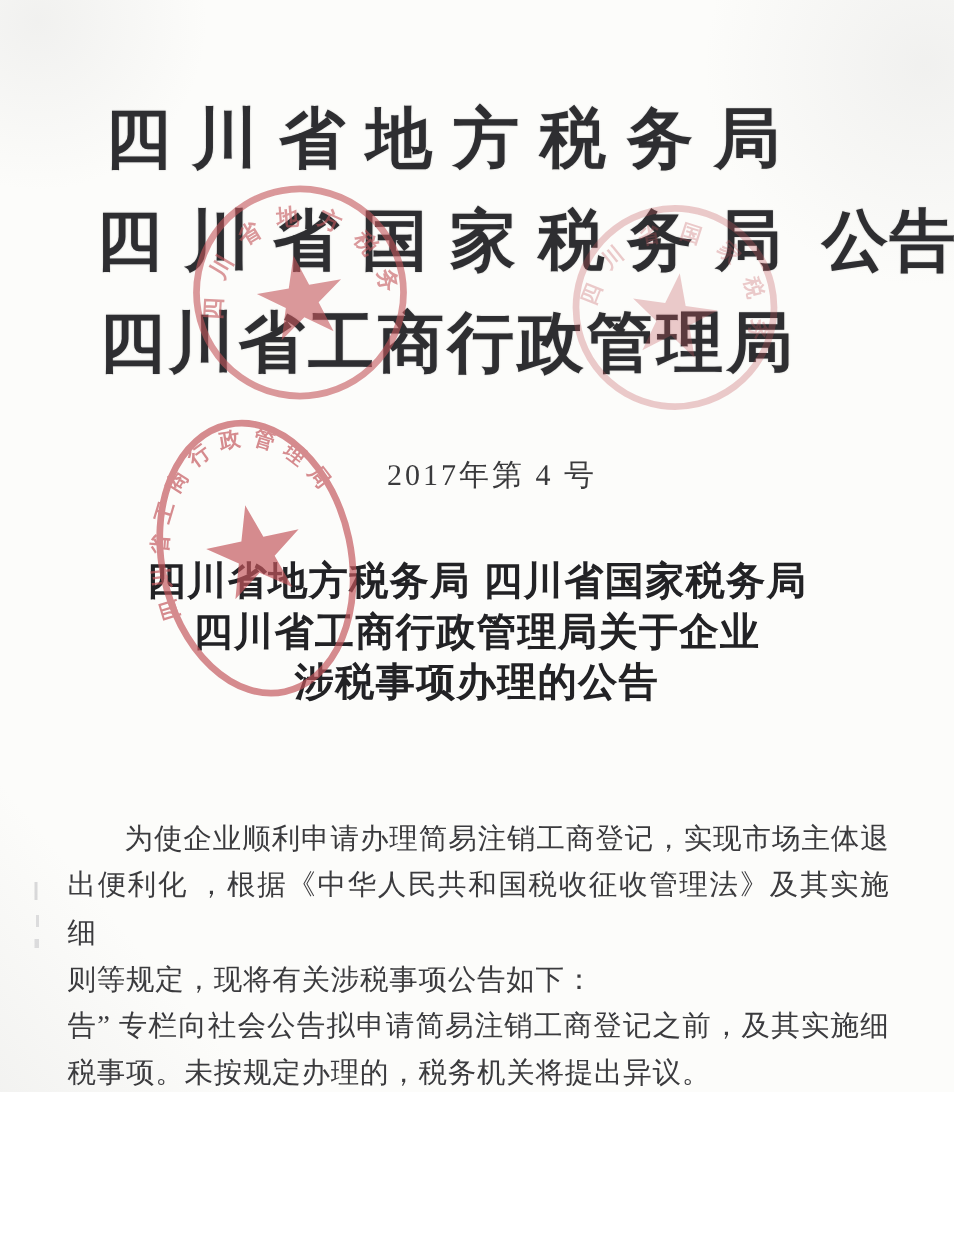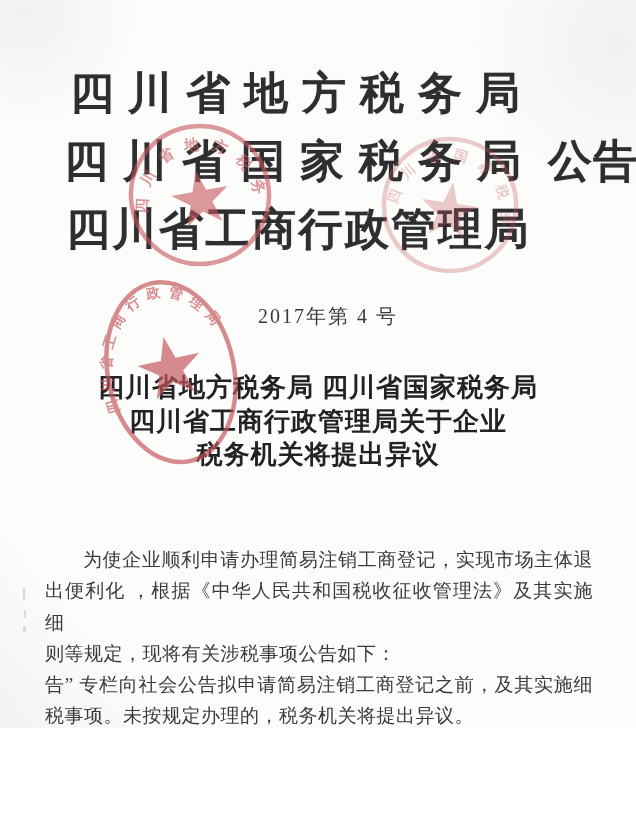--- a/index.html
+++ b/index.html
@@ -93,21 +93,21 @@
   </div>
   <div class="masthead-line mast3">
     <span>四川省工商行政管理局</span>
   </div>
 
   <div class="doc-number">2017年第 4 号</div>
 
   <div class="heading">
     <div>四川省地方税务局 四川省国家税务局</div>
     <div>四川省工商行政管理局关于企业</div>
-    <div>税务机关将提出异议</div>
+    <div>涉税事项办理的公告</div>
   </div>
 
   <div class="body-text">
     <div class="bl indent">为使企业顺利申请办理简易注销工商登记，实现市场主体退</div>
     <div class="bl">出便利化 ，根据《中华人民共和国税收征收管理法》及其实施细</div>
     <div class="bl para-end">则等规定，现将有关涉税事项公告如下：</div>
     <div class="bl">告” 专栏向社会公告拟申请简易注销工商登记之前，及其实施细</div>
     <div class="bl para-end">税事项。未按规定办理的，税务机关将提出异议。</div>
   </div>
 

